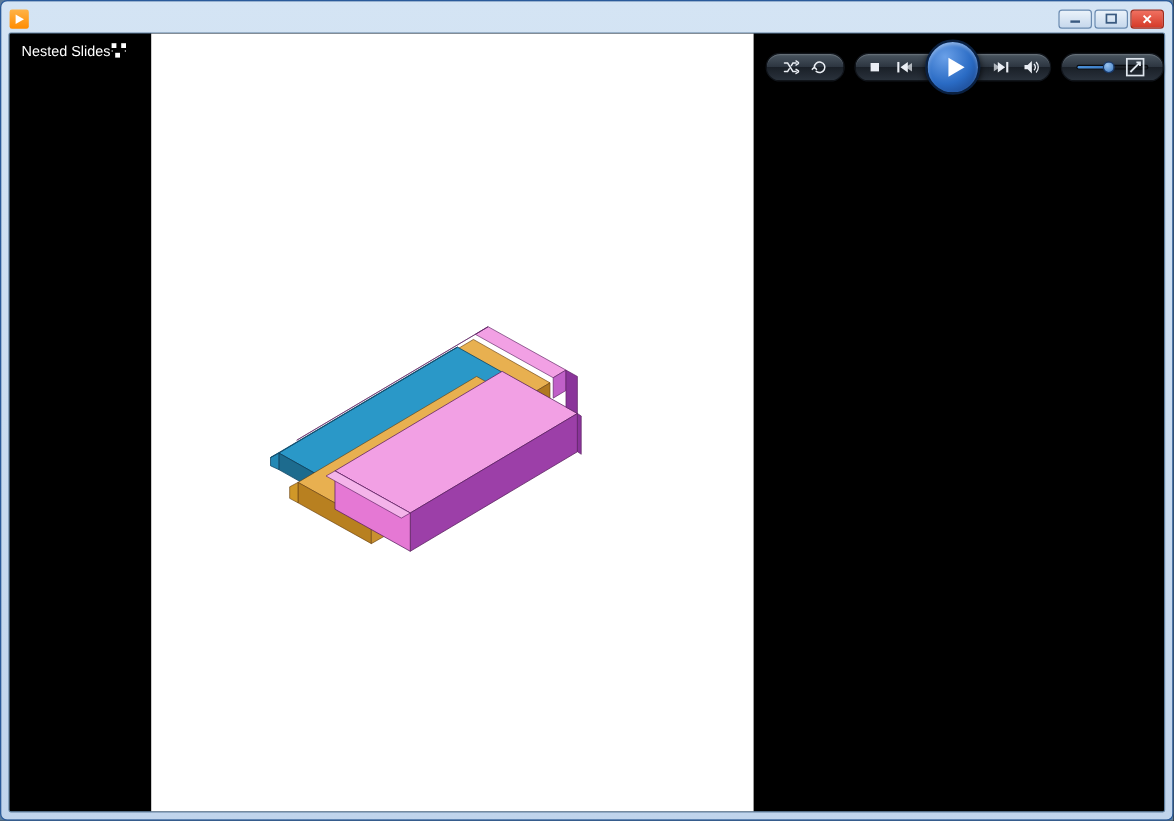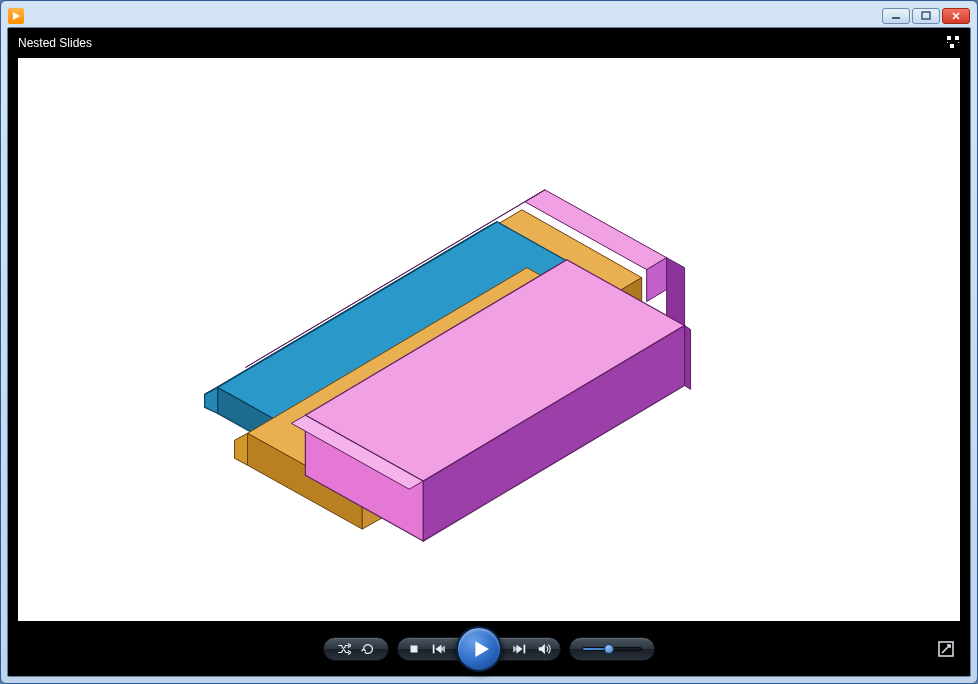--- a/index.html
+++ b/index.html
@@ -49,21 +49,21 @@
 }
 .win-btn svg { width: 10px; height: 10px; }
 
 .player-body {
   position: absolute;
   top: 26px; left: 6px; right: 6px; bottom: 6px;
   background: #000;
   border-radius: 2px;
   border: 1px solid #6080a0;
   display: flex;
-  flex-direction: column;
+  flex-direction: row;
 }
 .video-header {
   height: 30px;
   color: #fff;
   font-size: 12px;
   display: flex;
   align-items: center;
   justify-content: space-between;
   padding: 0 10px;
 }

